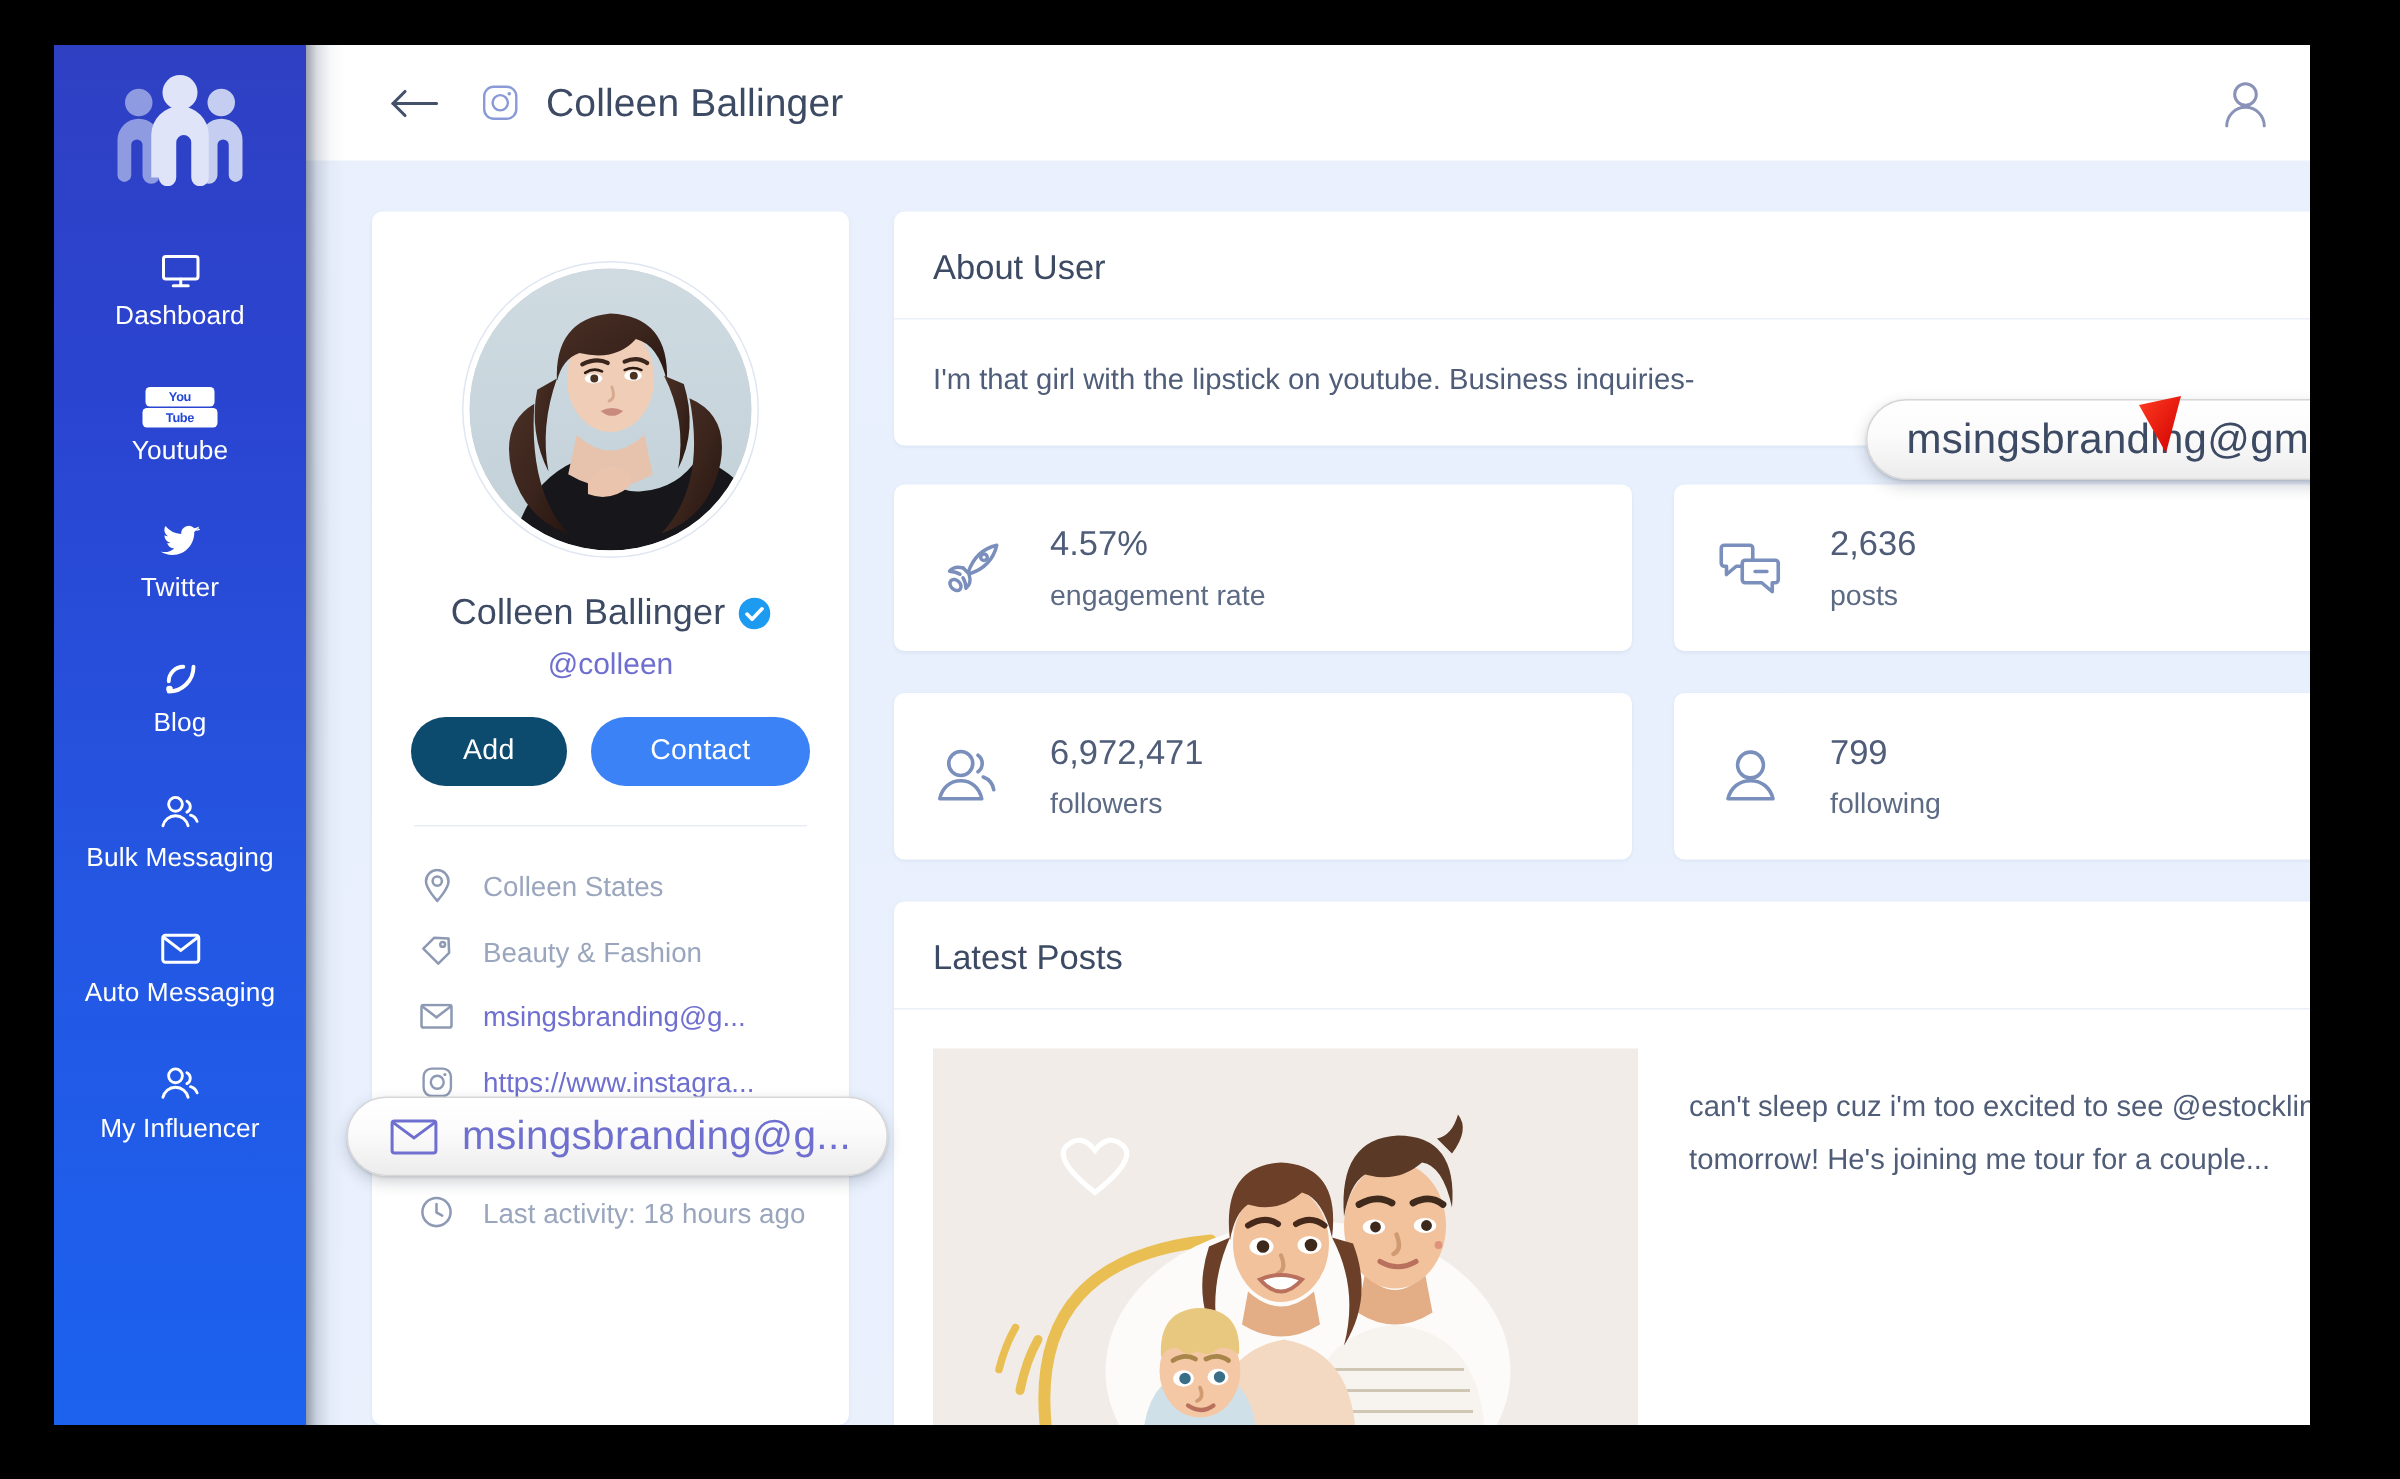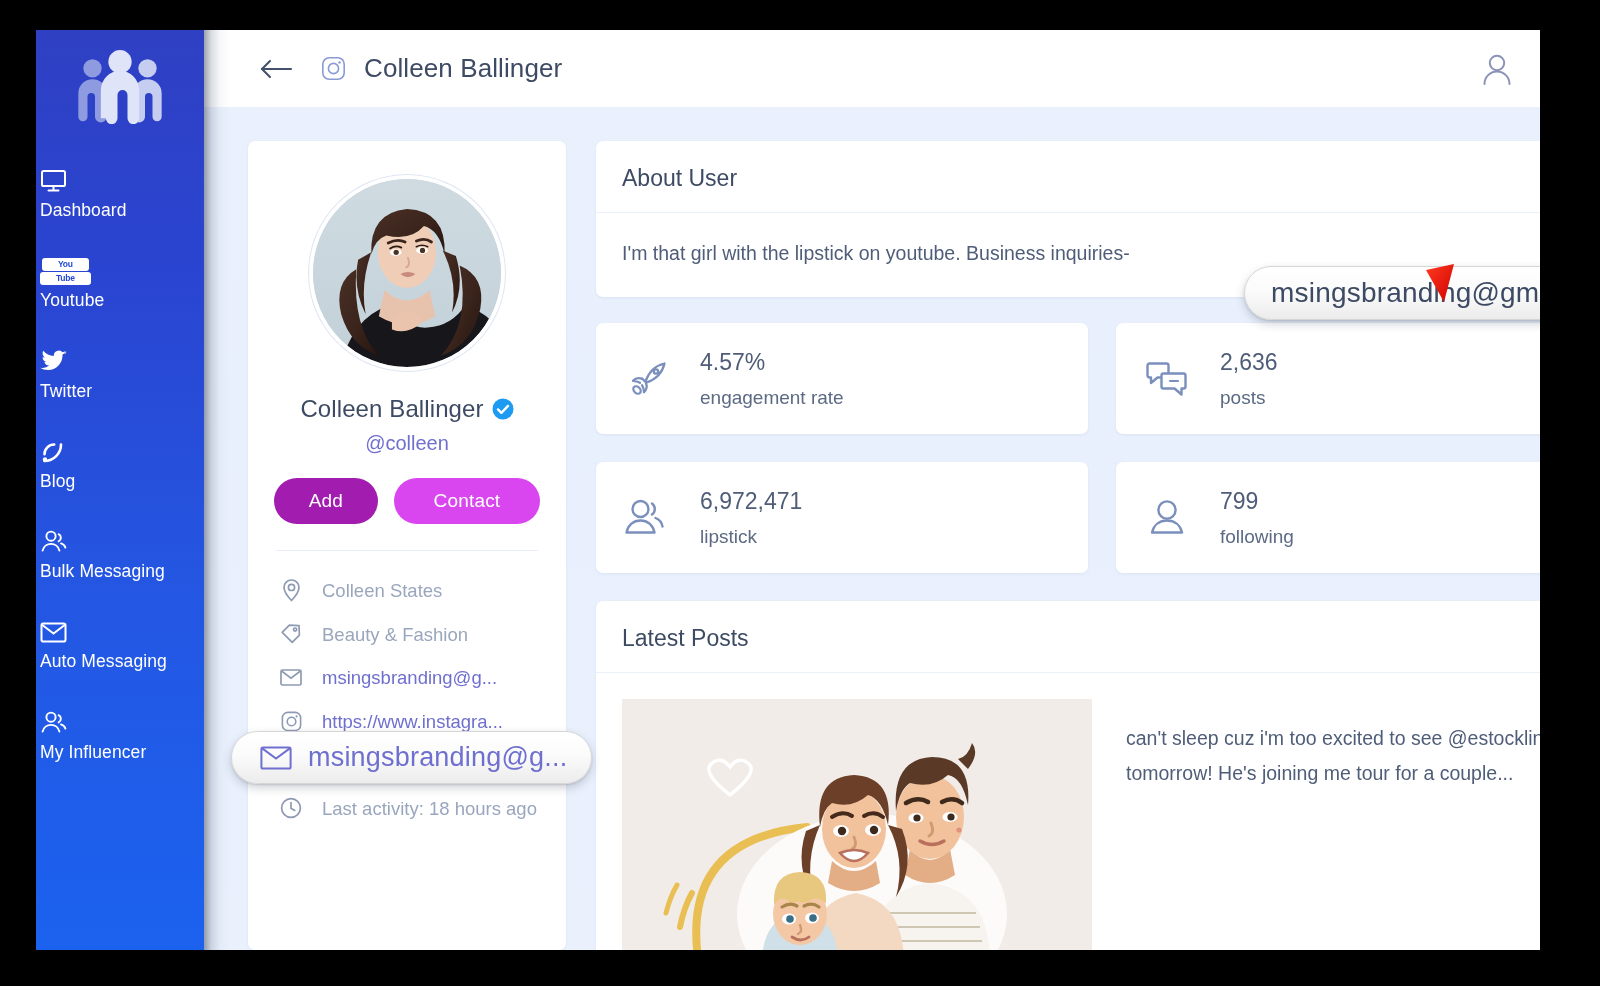--- a/index.html
+++ b/index.html
@@ -45,21 +45,21 @@
     display: flex;
     align-items: center;
     justify-content: center;
   }
 
   .nav-item {
     width: 168px;
     padding: 8px 4px 8px 4px;
     display: flex;
     flex-direction: column;
-    align-items: flex-start;
+    align-items: center;
     justify-content: center;
     margin-bottom: 22px;
     cursor: pointer;
   }
   .nav-icon {
     height: 26px;
     display: flex;
     align-items: center;
     justify-content: center;
     margin-bottom: 7px;
@@ -188,22 +188,22 @@
   .pill-btn {
     border: none;
     border-radius: 26px;
     color: #ffffff;
     font-size: 19px;
     font-family: "Liberation Sans", sans-serif;
     padding: 12px 0;
     cursor: pointer;
     letter-spacing: .2px;
   }
-  #add-button { background: #a21caf; width: 108px; }
-  #contact-button { background: #d946ef; width: 152px; }
+  #add-button { background: #0c4a6e; width: 108px; }
+  #contact-button { background: #3b82f6; width: 152px; }
 
   #profile-divider {
     margin: 26px 2px 0 2px;
     height: 1px;
     background: #e8edf6;
   }
 
   #meta-list { margin-top: 26px; }
   .meta-row {
     display: flex;
@@ -643,21 +643,21 @@
             <span class="stat-icon">
               <svg width="46" height="40" viewBox="0 0 46 40" fill="none" stroke="#7b8fbd" stroke-width="2.4" stroke-linecap="round" stroke-linejoin="round">
                 <circle cx="16.5" cy="11" r="8"></circle>
                 <path d="M2.5 34.5 C4 27 9.5 22.5 16.5 22.5 C23.5 22.5 29 27 30.5 34.5 Z"></path>
                 <path d="M28 5.5 a6.8 6.8 0 0 1 0 11"></path>
                 <path d="M31.5 20 a11 11 0 0 1 7 8.5"></path>
               </svg>
             </span>
             <div>
               <div class="stat-value">6,972,471</div>
-              <div class="stat-label">lipstick</div>
+              <div class="stat-label">followers</div>
             </div>
           </div>
 
           <div class="card stat-card">
             <span class="stat-icon">
               <svg width="40" height="40" viewBox="0 0 40 40" fill="none" stroke="#7b8fbd" stroke-width="2.4" stroke-linecap="round" stroke-linejoin="round">
                 <circle cx="20" cy="12" r="8.6"></circle>
                 <path d="M5 34.5 C6.8 27 12.6 22.5 20 22.5 C27.4 22.5 33.2 27 35 34.5 Z"></path>
               </svg>
             </span>

